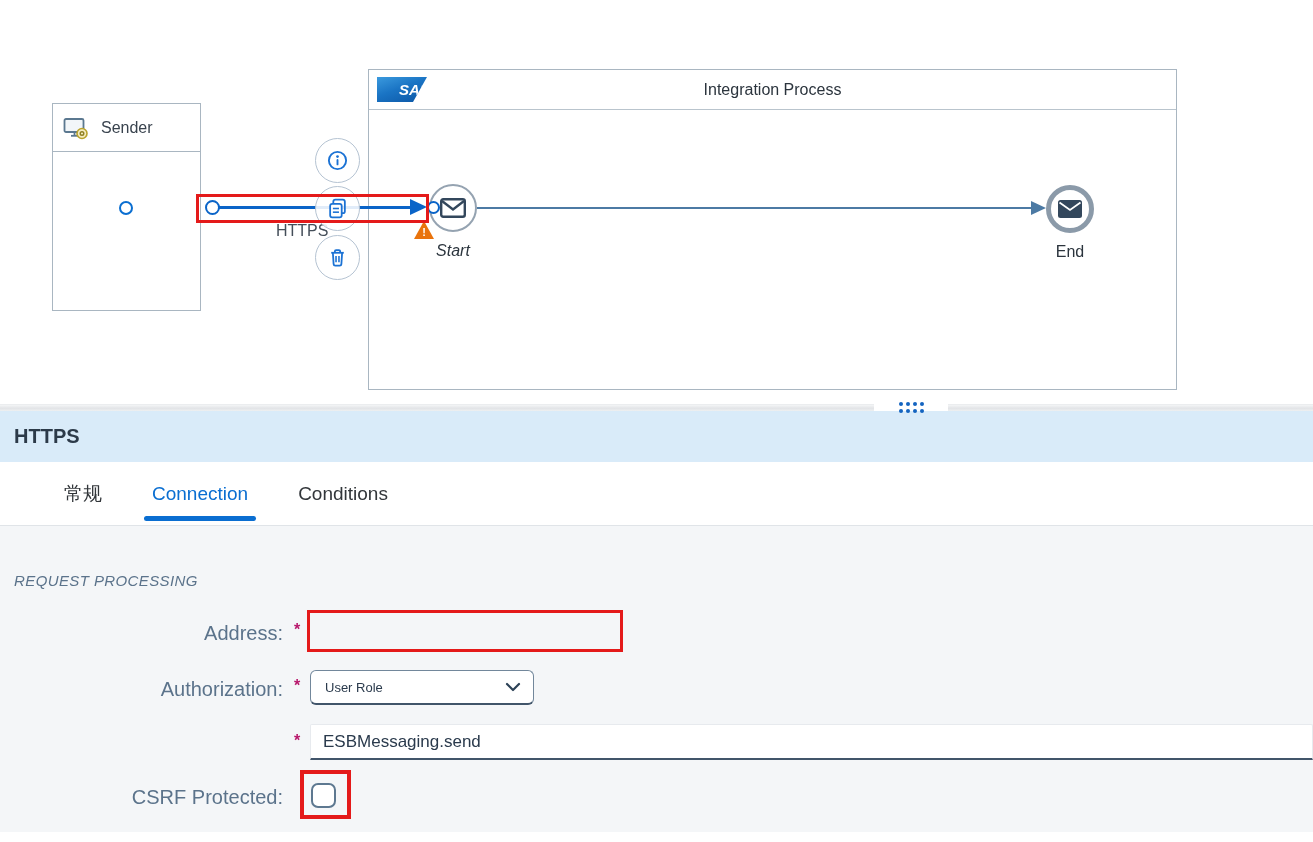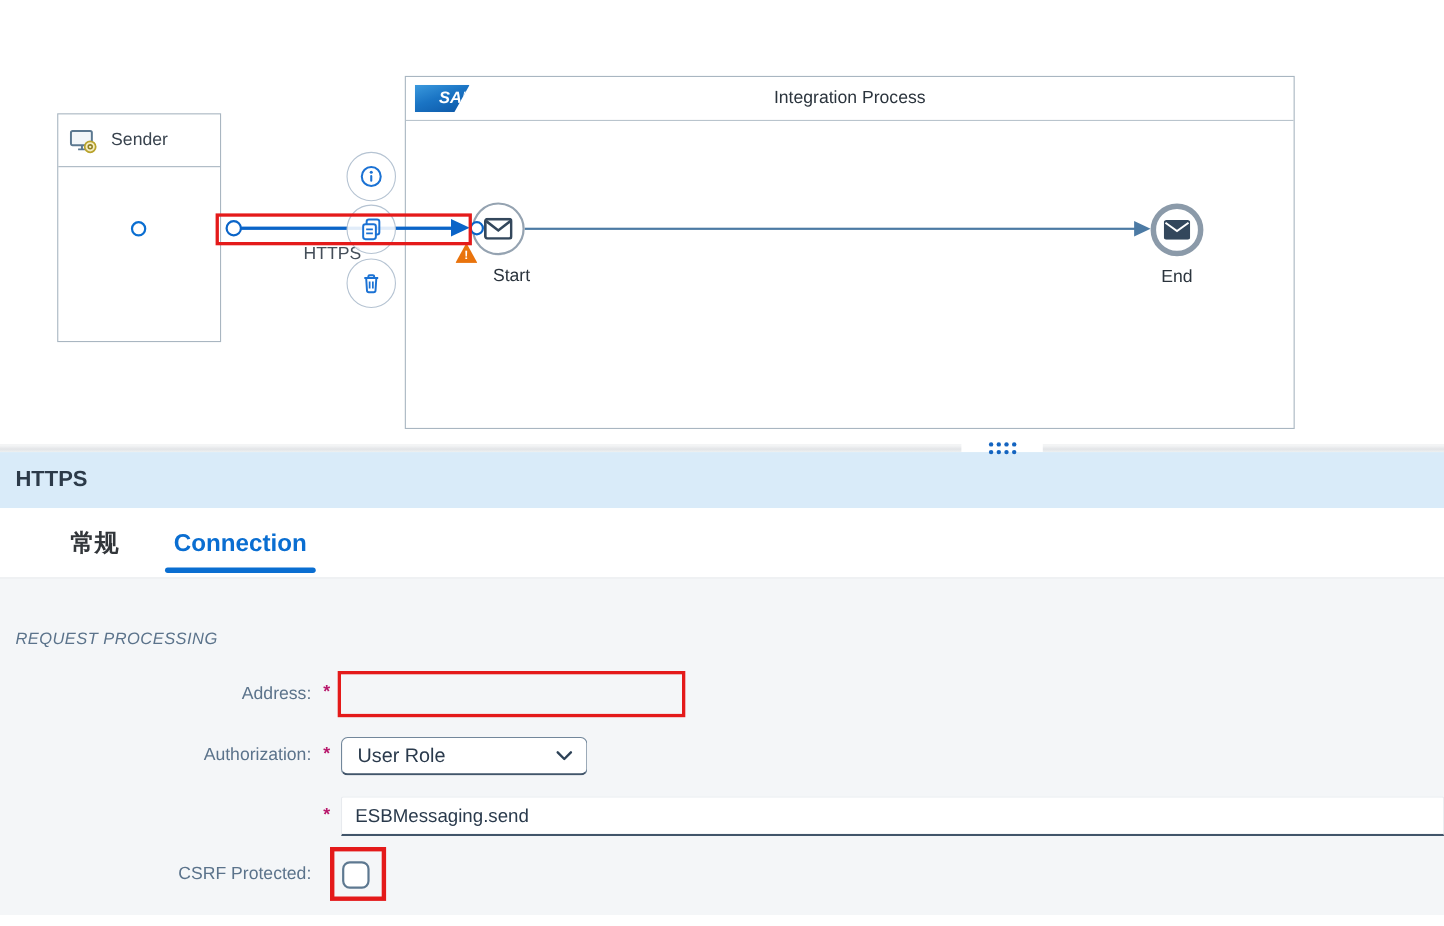--- a/index.html
+++ b/index.html
@@ -36,21 +36,21 @@
   
   .ctx-btn{position:absolute;left:315px;width:45px;height:45px;border-radius:50%;
       border:1px solid #b5c3d2;background:rgba(255,255,255,0.88);display:flex;align-items:center;
       justify-content:center;z-index:10;cursor:pointer;box-sizing:border-box;}
   
   .node{position:absolute;width:48px;height:48px;border-radius:50%;background:#fff;
       box-sizing:border-box;display:flex;align-items:center;justify-content:center;z-index:3;}
   .start-node{left:429px;top:184px;border:2px solid #95a3b1;}
   .end-node{left:1046px;top:185px;border:5px solid #8b9aa9;}
   .node-label{position:absolute;width:60px;text-align:center;font-size:16px;color:#2b343d;}
-  .start-label{left:435px;top:242px;}
+  .start-label{left:423px;top:242px;font-style:italic;}
   .end-label{left:1040px;top:243px;}
   .flow-line{position:absolute;left:477px;top:207px;width:556px;height:2px;background:#4c7aa4;}
   .flow-head{position:absolute;left:1031px;top:201px;width:0;height:0;
       border-left:15px solid #4c7aa4;border-top:7px solid transparent;border-bottom:7px solid transparent;}
   .warn{position:absolute;left:414px;top:221px;width:20px;height:18px;z-index:7;
       clip-path:polygon(50% 0,100% 100%,0 100%);background:#e9730c;display:flex;
       align-items:flex-end;justify-content:center;}
   .warn span{color:#fff;font-size:11px;font-weight:bold;line-height:13px;}
   
   .hl{position:absolute;border:3px solid #e41a1a;z-index:50;pointer-events:none;box-sizing:border-box;}
@@ -64,37 +64,37 @@
   .dots{position:absolute;left:899px;top:402px;display:grid;grid-template-columns:repeat(4,4px);
       gap:3px 3px;z-index:5;cursor:row-resize;}
   .dot{width:4px;height:4px;border-radius:50%;background:#1464c0;}
   
   .panel-header{position:absolute;left:0;top:411px;width:1313px;height:51px;background:#d9ebf9;
       display:flex;align-items:center;padding-left:14px;box-sizing:border-box;}
   .panel-title{font-size:20px;font-weight:bold;color:#2c3a49;}
   .tabbar{position:absolute;left:0;top:462px;width:1313px;height:64px;background:#fff;
       border-bottom:1px solid #e0e4e8;display:flex;align-items:stretch;gap:50px;
       padding-left:64px;box-sizing:border-box;}
-  .tab{font-size:22px;font-weight:bold;color:#32363a;position:relative;display:flex;
+  .tab{font-size:19px;font-weight:normal;color:#32363a;position:relative;display:flex;
       align-items:center;cursor:pointer;}
   .tab.active{color:#0a6ed1;}
   .tab.active::after{content:"";position:absolute;left:-8px;right:-8px;bottom:4px;height:5px;
       border-radius:3px;background:#0a6ed1;}
   .form-bg{position:absolute;left:0;top:526px;width:1313px;height:306px;background:#f4f6f8;}
   .bottom-strip{position:absolute;left:0;top:832px;width:1313px;height:10px;background:#fff;}
   .section-title{position:absolute;left:14px;top:572px;font-size:15px;color:#5b738b;letter-spacing:.4px;font-style:italic;}
-  .field-label{position:absolute;left:0;width:283px;text-align:right;font-size:16px;color:#5b738b;}
+  .field-label{position:absolute;left:0;width:283px;text-align:right;font-size:20px;color:#5b738b;}
   .req{position:absolute;left:288px;width:18px;text-align:center;font-size:16px;font-weight:bold;color:#b7176b;}
   .text-input{position:absolute;left:310px;right:0;height:36px;background:#fff;
       border:1px solid #e7eaee;border-bottom:2px solid #41556a;border-radius:2px 2px 0 0;
       font-size:17px;color:#2a3a4c;padding:0 12px;box-sizing:border-box;font-family:inherit;outline:none;}
   .select{position:absolute;left:310px;top:670px;width:224px;height:35px;background:#fff;
       border:1px solid #72879b;border-bottom:2px solid #41556a;border-radius:6px;display:flex;
       align-items:center;justify-content:space-between;padding:0 12px 0 14px;box-sizing:border-box;
-      font-size:18px;color:#2a3a4c;cursor:pointer;}
+      font-size:13px;color:#2a3a4c;cursor:pointer;}
   .checkbox{position:absolute;left:311px;top:783px;width:25px;height:25px;appearance:none;
       -webkit-appearance:none;border:2px solid #5d7890;border-radius:7px;background:#fff;
       margin:0;box-sizing:border-box;cursor:pointer;}
 </style>
 </head>
 <body>
 
 <div id="app">
 
   <div class="canvas">
@@ -189,20 +189,21 @@
       <span class="dot"></span>
   </div>
 
   <div class="panel-header">
     <span class="panel-title">HTTPS</span>
   </div>
 
   <div class="tabbar">
     <div class="tab">常规</div>
     <div class="tab active">Connection</div>
+    <div class="tab">Conditions</div>
   </div>
 
   <div class="form-bg"></div>
 
   <div class="section-title">REQUEST PROCESSING</div>
 
   <div class="field-label" style="top:622px">Address:</div>
   <div class="req" style="top:621px">*</div>
   <div class="hl hl-address"></div>
 

